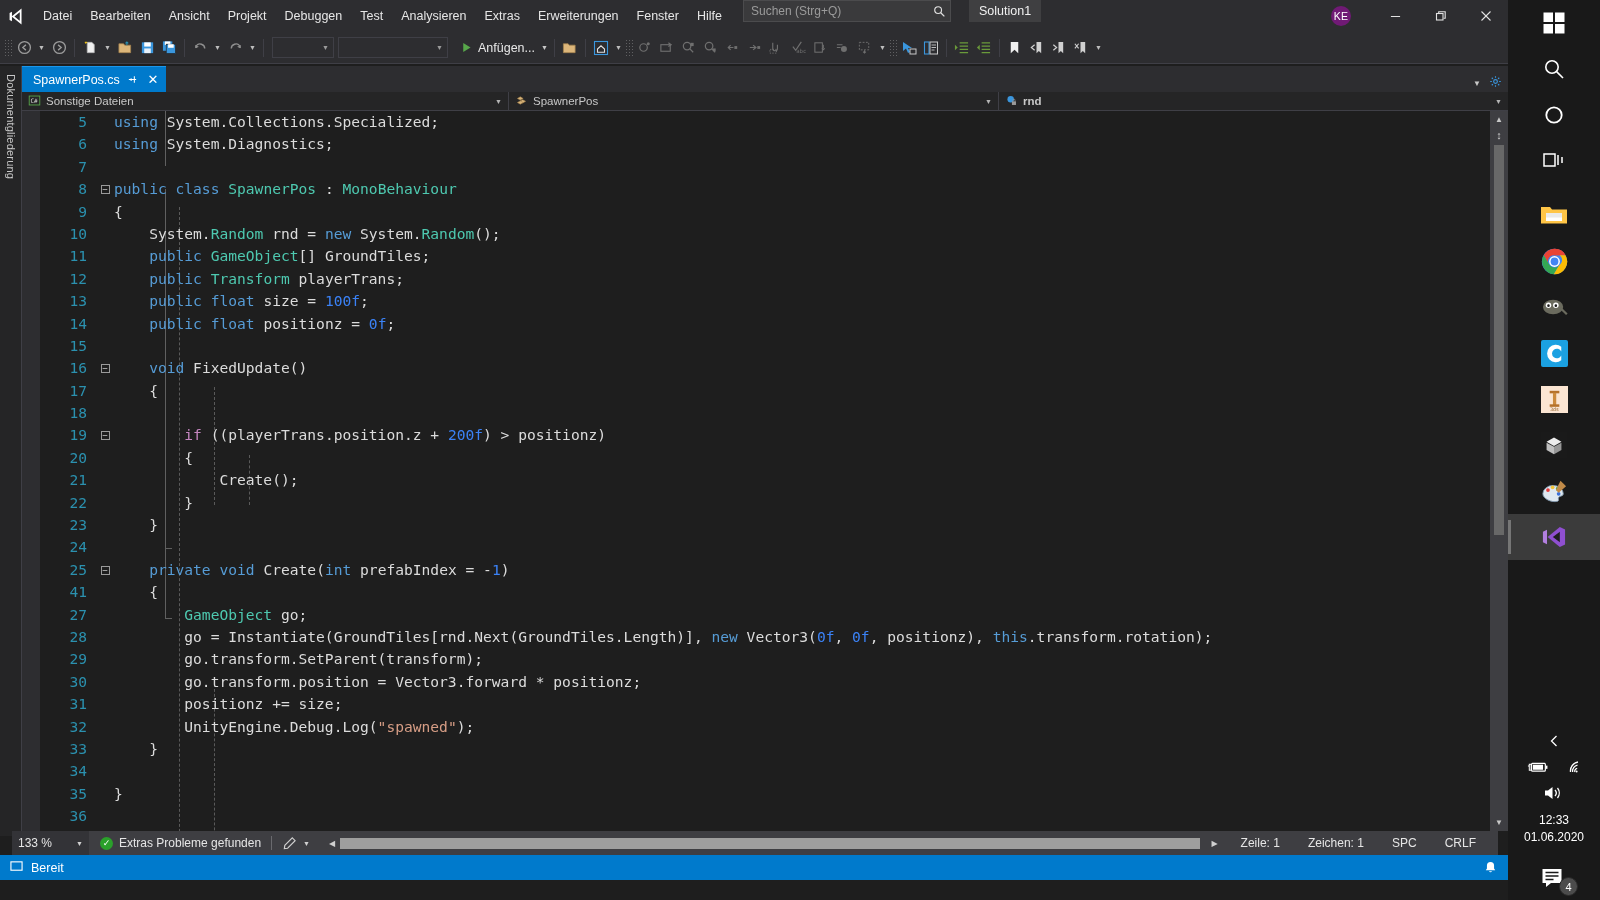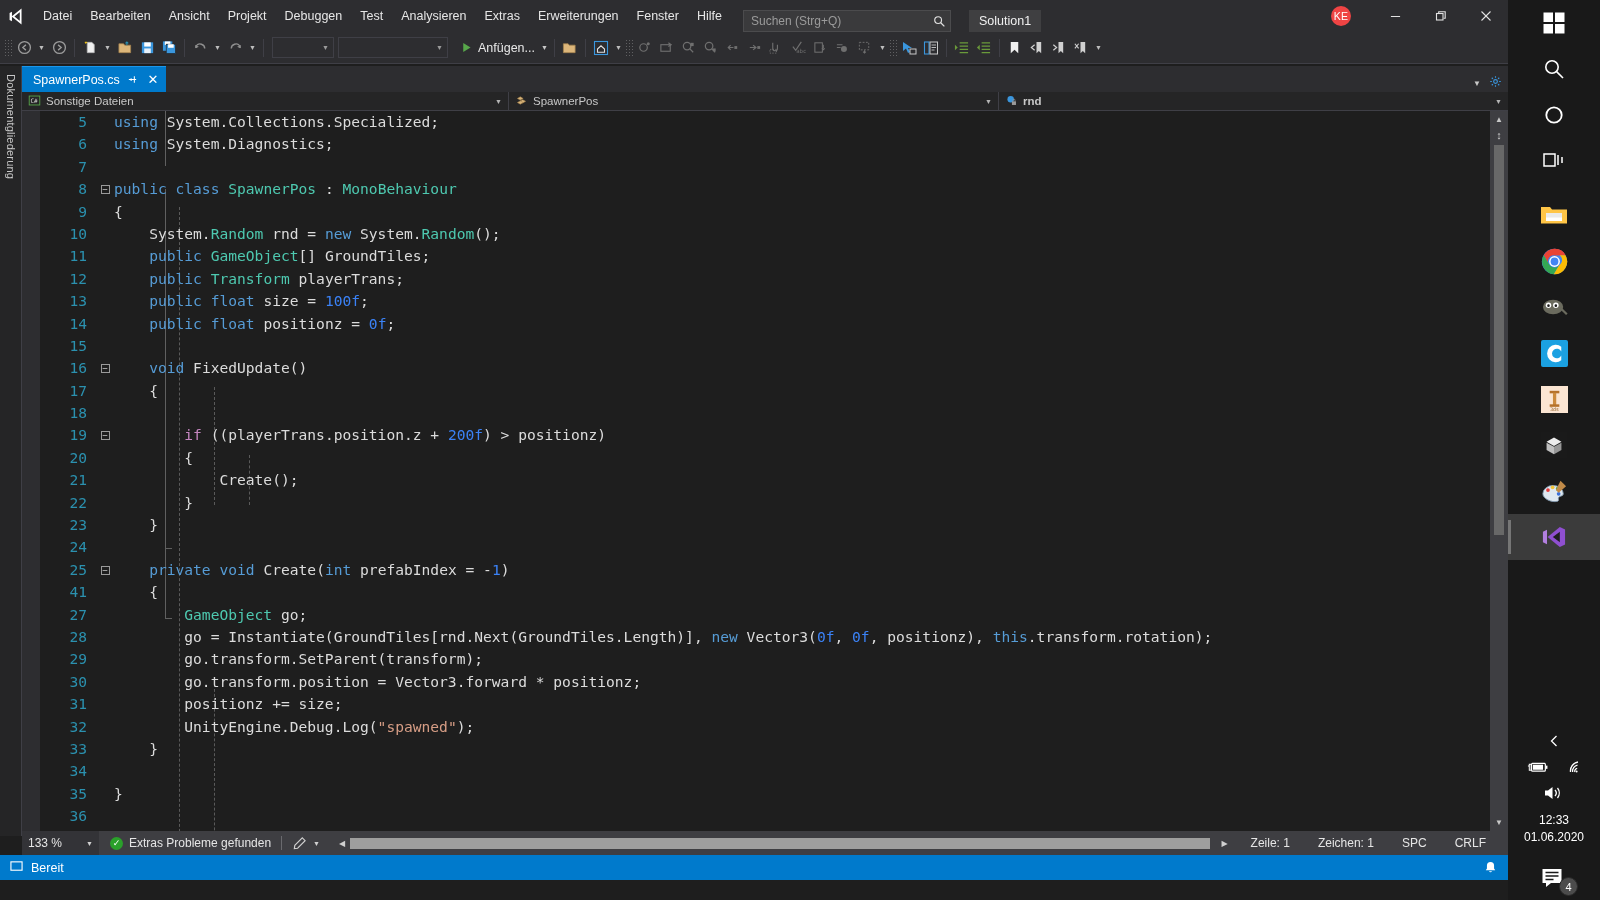--- a/index.html
+++ b/index.html
@@ -13,21 +13,21 @@
   #root { position: relative; width: 1600px; height: 900px; }
 
   
   #vs-window {
     position: absolute; left: 0; top: 0; width: 1508px; height: 880px;
     background: #1e1e1e;
   }
 
   
   #titlebar {
-    height: 32px; background: #2d2d30; display: flex; align-items: flex-end;
+    height: 32px; background: #2d2d30; display: flex; align-items: flex-start;
     position: relative;
   }
   .vs-logo {
     width: 34px; height: 32px; display: flex; align-items: center; justify-content: center;
   }
   .menu-list { display: flex; align-items: center; height: 32px; }
   .menu-item {
     font-size: 12.5px; color: #e6e6e6; padding: 5px 9px; line-height: 16px;
     white-space: nowrap; cursor: default;
   }
@@ -36,21 +36,21 @@
     border: 1px solid #4b4b4d; display: flex; align-items: center;
     padding: 0 4px 0 7px;
   }
   .search-box .ph { font-size: 12px; color: #9b9b9b; flex: 1; }
   .solution-chip {
     margin-left: 18px; background: #3f3f41; color: #f0f0f0; font-size: 12.5px;
     padding: 4px 10px;
   }
   .tb-right { position: absolute; right: 0; top: 0; height: 32px; display: flex; align-items: center; }
   .avatar {
-    width: 20px; height: 20px; border-radius: 50%; background: #ef4444;
+    width: 20px; height: 20px; border-radius: 50%; background: #701a75;
     color: #fff; font-size: 10.5px; display: flex; align-items: center; justify-content: center;
     margin-right: 22px; letter-spacing: .3px;
   }
   .winbtn {
     width: 45px; height: 32px; display: flex; align-items: center; justify-content: center;
     color: #e2e2e2;
   }
 
   
   #toolbar {
@@ -164,21 +164,21 @@
   #v-thumb {
     position: absolute; left: 4px; width: 10px; top: 34px; height: 390px; background: #686868;
   }
   #v-marker-top {
     position: absolute; left: 3px; top: 18px; width: 12px; height: 14px; color: #d0d0d0;
     font-size: 11px; text-align: center; line-height: 13px;
   }
 
   
   #editorstatus {
-    position: absolute; left: 22px; top: 831px; width: 1486px; height: 24px;
+    position: absolute; left: 12px; top: 831px; width: 1486px; height: 24px;
     background: #3e3e42; display: flex; align-items: center; font-size: 12px; color: #e6e6e6;
   }
   .zoom-combo {
     width: 78px; height: 24px; background: #333337; display: flex; align-items: center;
     padding: 0 6px; justify-content: space-between; border-right: 1px solid #3e3e42;
   }
   .es-item { display: flex; align-items: center; gap: 6px; padding: 0 10px; white-space: nowrap; }
   .ok-dot {
     width: 13px; height: 13px; border-radius: 50%; background: #2aa02a;
     display: flex; align-items: center; justify-content: center; color: #fff; font-size: 9px;

